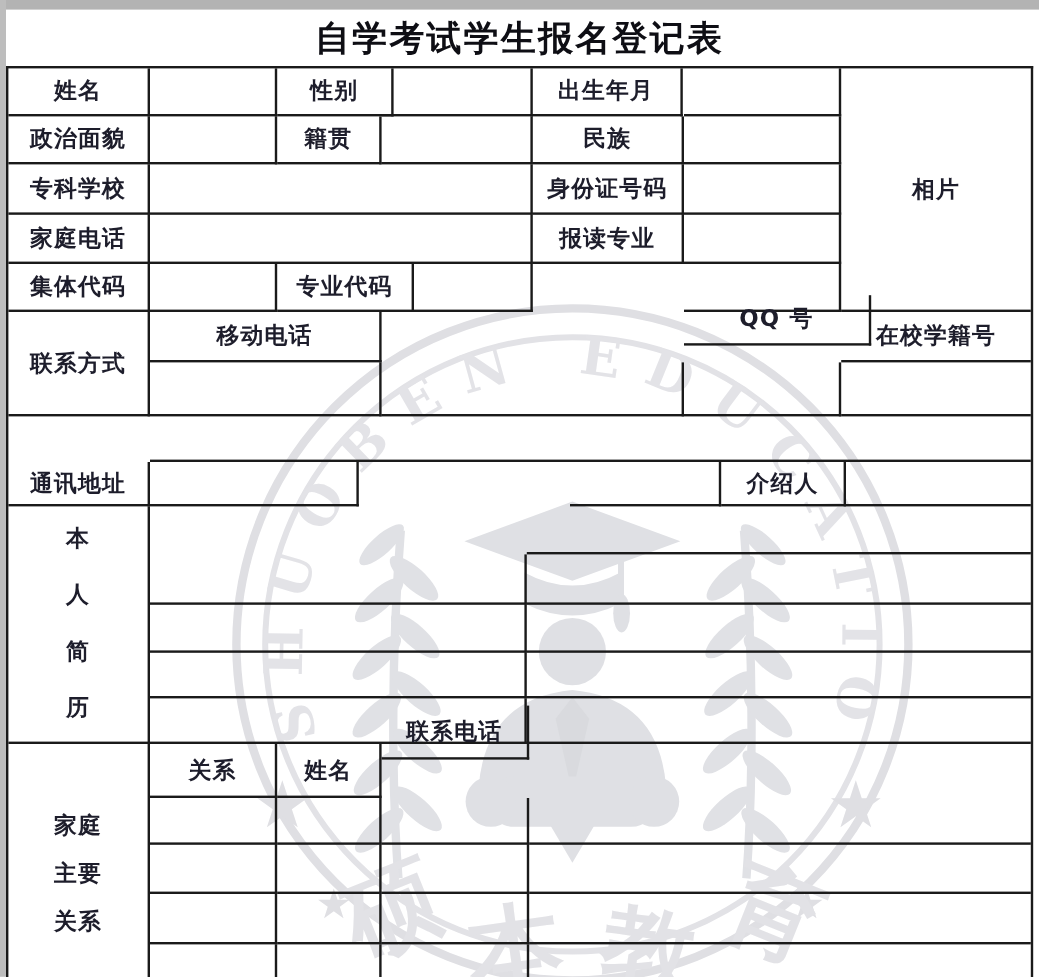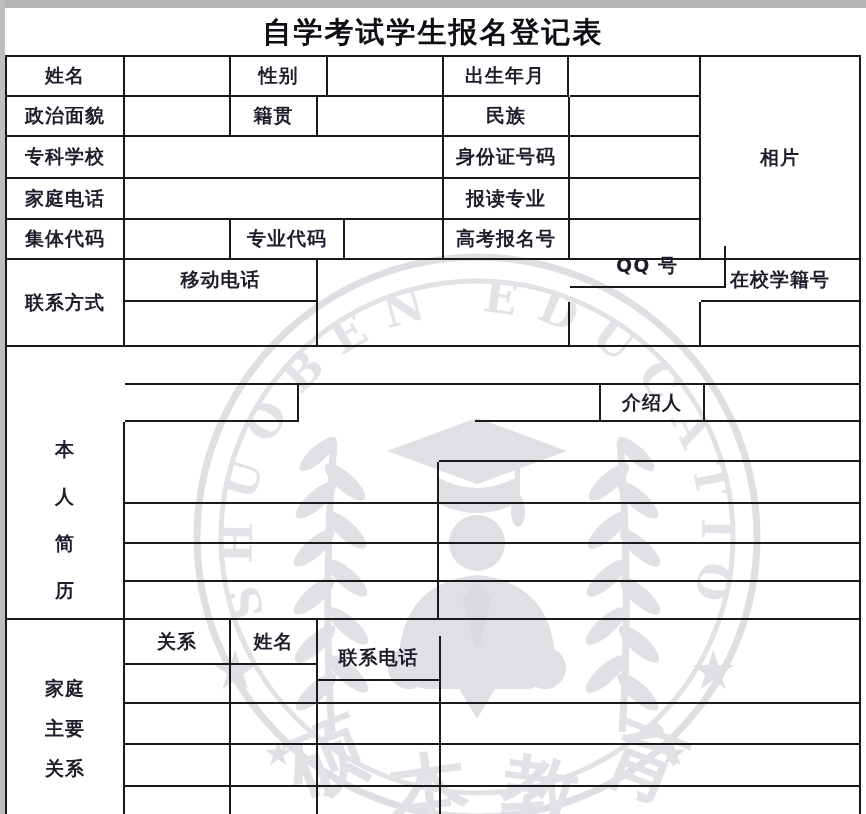--- a/index.html
+++ b/index.html
@@ -135,34 +135,34 @@
 
   <div class="c" style="left:0;top:122px;width:118px;height:41px">家庭电话</div>
   <div class="c" style="left:118px;top:122px;width:319px;height:41px"></div>
   <div class="c" style="left:437px;top:122px;width:126px;height:41px">报读专业</div>
   <div class="c" style="left:563px;top:122px;width:131px;height:41px"></div>
 
   <div class="c" style="left:0;top:163px;width:118px;height:40px">集体代码</div>
   <div class="c" style="left:118px;top:163px;width:106px;height:40px"></div>
   <div class="c" style="left:224px;top:163px;width:114px;height:40px">专业代码</div>
   <div class="c" style="left:338px;top:163px;width:99px;height:40px"></div>
-  <div class="c" style="left:437px;top:163px;width:126px;height:40px">高考报名号</div>
   <div class="c" style="left:563px;top:163px;width:131px;height:40px"></div>
 
   <div class="c" style="left:0;top:203px;width:118px;height:87px">联系方式</div>
   <div class="c" style="left:118px;top:203px;width:193px;height:42px">移动电话</div>
   <div class="c" style="left:563px;top:189px;width:156px;height:42px">QQ 号</div>
   <div class="c nr" style="left:694px;top:203px;width:158px;height:42px">在校学籍号</div>
   <div class="c" style="left:118px;top:245px;width:193px;height:45px"></div>
   <div class="c" style="left:311px;top:245px;width:252px;height:45px"></div>
   <div class="c" style="left:563px;top:245px;width:131px;height:45px"></div>
   <div class="c nr" style="left:694px;top:245px;width:158px;height:45px"></div>
 
   <div class="c nr" style="left:118px;top:290px;width:734px;height:38px"></div>
 
+  <div class="c" style="left:0;top:328px;width:118px;height:37px">通讯地址</div>
   <div class="c" style="left:118px;top:328px;width:174px;height:37px"></div>
   <div class="c" style="left:468px;top:328px;width:126px;height:37px"></div>
   <div class="c" style="left:594px;top:328px;width:104px;height:37px">介绍人</div>
   <div class="c nr" style="left:698px;top:328px;width:154px;height:37px"></div>
 
   <div class="c vlabel" style="left:0;top:365px;width:118px;height:198px">
     <span>本</span>
     <span>人</span>
     <span>简</span>
     <span>历</span>
@@ -177,21 +177,21 @@
   <div class="c" style="left:118px;top:525px;width:314px;height:38px"></div>
   <div class="c nr" style="left:432px;top:525px;width:420px;height:38px"></div>
 
   <div class="c vlabel2" style="left:0;top:563px;width:118px;height:217px">
     <span>家庭</span>
     <span>主要</span>
     <span>关系</span>
   </div>
   <div class="c" style="left:118px;top:563px;width:106px;height:45px">关系</div>
   <div class="c" style="left:224px;top:563px;width:87px;height:45px">姓名</div>
-  <div class="c" style="left:311px;top:579px;width:123px;height:45px">联系电话</div>
+  <div class="c" style="left:311px;top:531px;width:123px;height:45px">联系电话</div>
 
   <div class="c" style="left:118px;top:608px;width:106px;height:39px"></div>
   <div class="c" style="left:224px;top:608px;width:87px;height:39px"></div>
   <div class="c" style="left:311px;top:608px;width:123px;height:39px"></div>
   <div class="c nr" style="left:434px;top:608px;width:418px;height:39px"></div>
 
   <div class="c" style="left:118px;top:647px;width:106px;height:41px"></div>
   <div class="c" style="left:224px;top:647px;width:87px;height:41px"></div>
   <div class="c" style="left:311px;top:647px;width:123px;height:41px"></div>
   <div class="c nr" style="left:434px;top:647px;width:418px;height:41px"></div>

